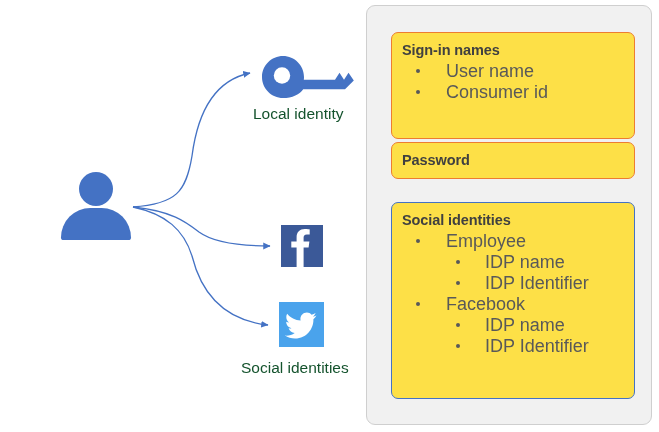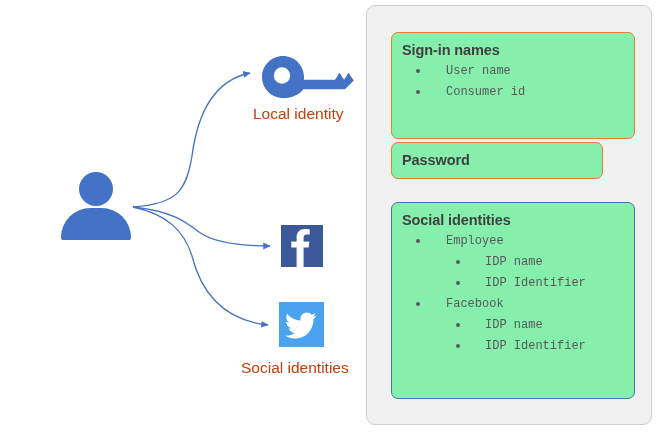--- a/index.html
+++ b/index.html
@@ -22,21 +22,21 @@
     position: absolute;
     left: 0;
     top: 0;
     width: 659px;
     height: 432px;
     pointer-events: none;
   }
 
   .node-label {
     position: absolute;
-    color: #c2410c;
+    color: #14532d;
     font-size: 15.5px;
     line-height: 19px;
     white-space: nowrap;
     letter-spacing: 0px;
   }
 
   
   #person-icon {
     position: absolute;
     left: 60px;
@@ -103,29 +103,29 @@
     width: 286px;
     height: 420px;
     background: #F1F1F1;
     border: 1px solid #CFCFCF;
     border-radius: 9px;
     box-sizing: border-box;
   }
 
   .card {
     position: absolute;
-    background: #86efac;
+    background: #fde047;
     box-sizing: border-box;
     border-radius: 7px;
   }
   .card-orange { border: 1.3px solid #ED7D31; }
   .card-blue   { border: 1.3px solid #4472C4; }
 
   #card-signin   { left: 24px; top: 26px;  width: 244px; height: 107px; }
-  #card-password { left: 24px; top: 136px; width: 212px; height: 37px;  }
+  #card-password { left: 24px; top: 136px; width: 244px; height: 37px;  }
   #card-social   { left: 24px; top: 196px; width: 244px; height: 197px; }
 
   .card-inner {
     padding: 7px 10px 0 10px;
   }
 
   .card-title {
     color: #404040;
     font-size: 14.5px;
     font-weight: bold;
@@ -135,24 +135,23 @@
   }
 
   ul.bullets {
     list-style: none;
     margin: 0;
     padding: 0;
   }
   ul.bullets li {
     position: relative;
     color: #595959;
-    font-size: 12px;
+    font-size: 18px;
     line-height: 21px;
     padding-left: 44px;
-    font-family: Liberation Mono, monospace;
   }
   ul.bullets li .bullet-dot {
     position: absolute;
     left: 14px;
     top: 8px;
     width: 4px;
     height: 4px;
     border-radius: 50%;
     background: #595959;
   }

